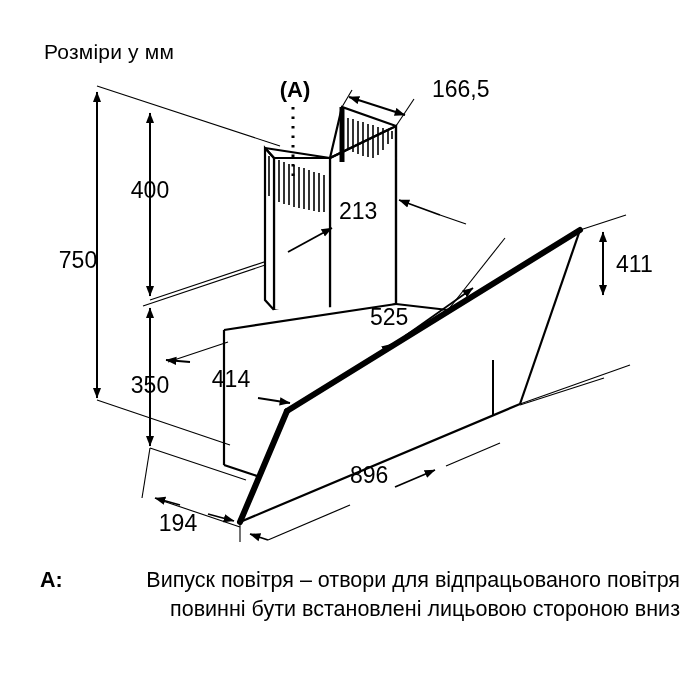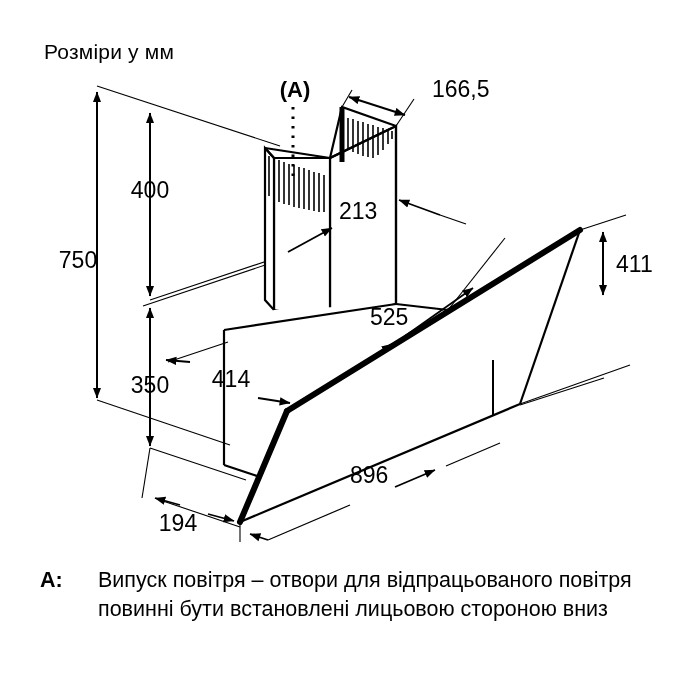--- a/index.html
+++ b/index.html
@@ -47,20 +47,21 @@
   }
   .footnote .fn-key {
     font-weight: bold;
     position: absolute;
     left: 0px;
     top: 0px;
   }
   .footnote .fn-body {
     display: block;
     margin-left: 58px;
+    text-align: right;
   }
   .dimtext {
     font-size: 23px;
     fill: #000000;
     font-family: "Liberation Sans", sans-serif;
   }
   .dimtext-a {
     font-size: 22px;
     font-weight: bold;
     fill: #000000;

